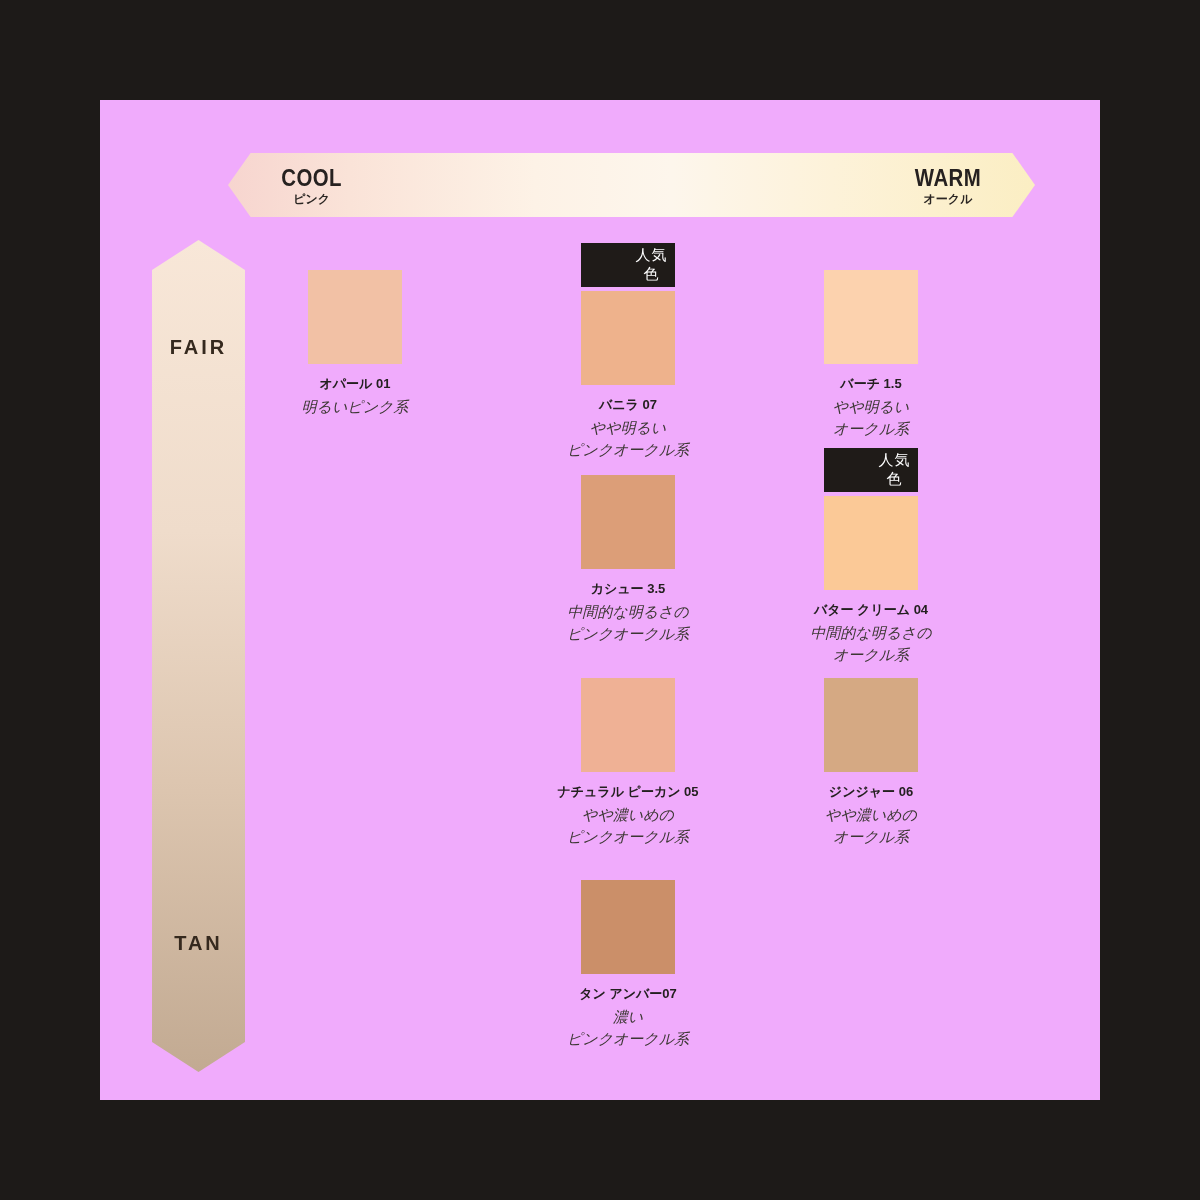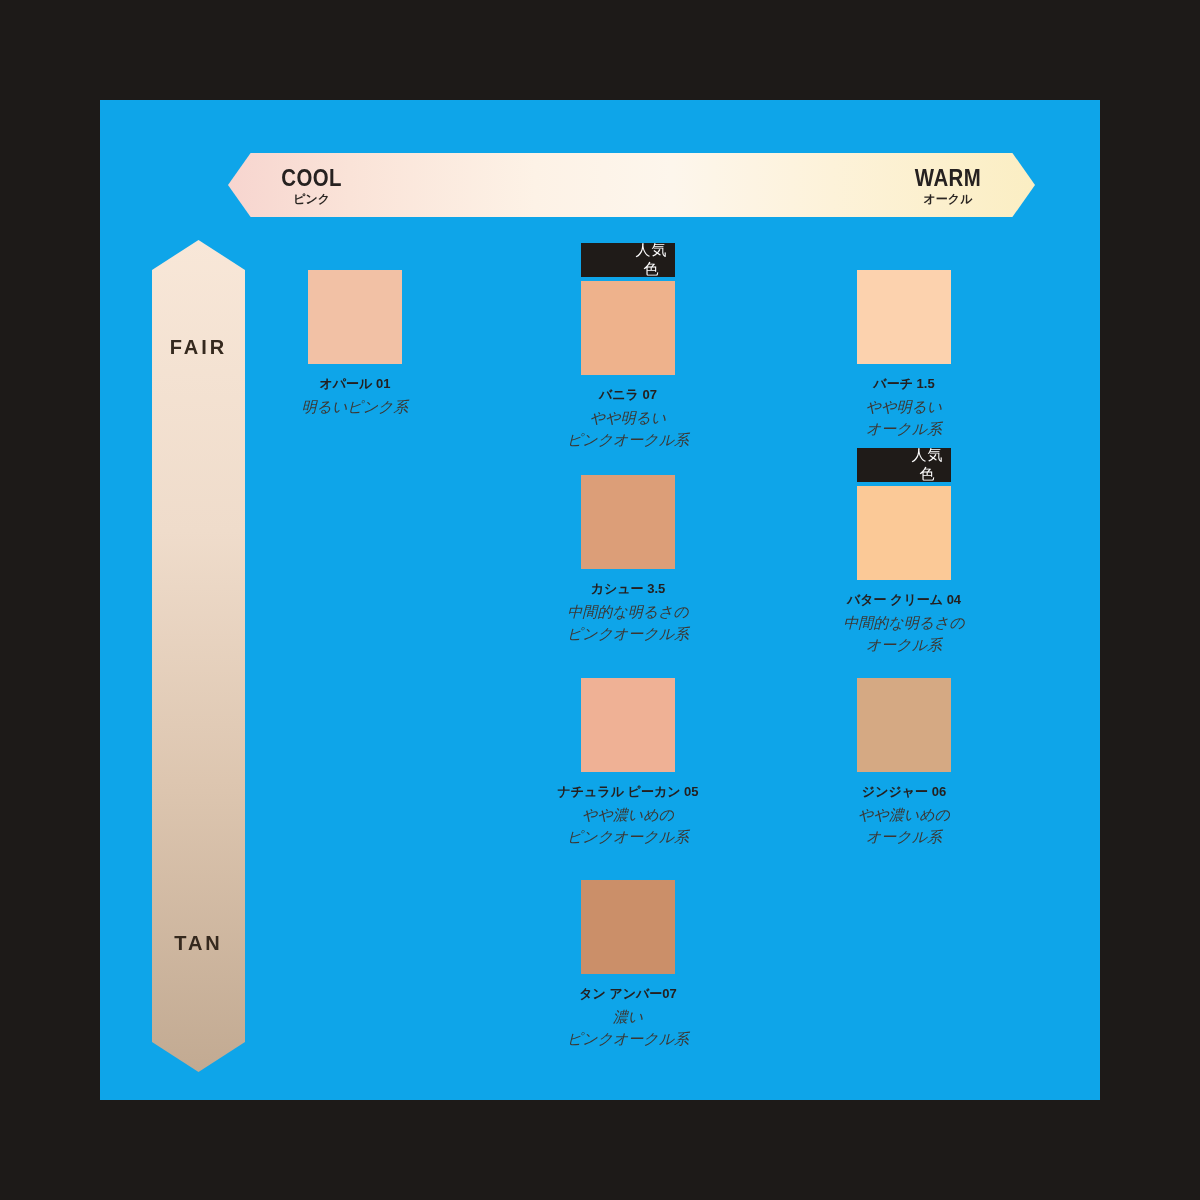--- a/index.html
+++ b/index.html
@@ -6,21 +6,21 @@
   body{
     width:1200px;height:1200px;
     background:#1d1a18;
     font-family:"Liberation Sans", sans-serif;
     position:relative;
     overflow:hidden;
   }
   .panel{
     position:absolute;left:100px;top:100px;
     width:1000px;height:1000px;
-    background:#0ea5e9;
+    background:#f0abfc;
   }
   
   .h-arrow{
     position:absolute;left:128px;top:53px;
     width:807px;height:64px;
     background:linear-gradient(90deg,
       #f7d5cf 0%, #fae3d8 15%, #fdf2e6 38%, #fdf6ec 55%, #fdf2d9 75%, #fbeec3 100%);
     clip-path:polygon(0% 50%, 2.8% 0%, 97.2% 0%, 100% 50%, 97.2% 100%, 2.8% 100%);
     display:flex;justify-content:space-between;align-items:center;
     padding:0 48px;box-sizing:border-box;
@@ -48,25 +48,25 @@
   }
   .v-label.fair{top:96px;}
   .v-label.tan{top:692px;}
   
   .cell{
     position:absolute;width:240px;
     display:flex;flex-direction:column;align-items:center;
     text-align:center;
   }
   
-  .c1{left:135px;} .c2{left:408px;} .c3{left:684px;}
+  .c1{left:135px;} .c2{left:408px;} .c3{left:651px;}
   .r1{top:170px;} .r2{top:375px;} .r3{top:578px;} .r4{top:780px;}
   .r1.has-badge{top:143px;} .r2.has-badge{top:348px;}
   .badge{
-    width:94px;height:34px;margin-bottom:4px;
+    width:94px;height:44px;margin-bottom:4px;
     background:#1f1b18;color:#ffffff;
     font-size:15px;letter-spacing:1px;
     display:flex;align-items:center;justify-content:center;
     box-sizing:border-box;
     padding-left:47px;
   }
   .swatch{width:94px;height:94px;}
   .shade-name{
     margin-top:8px;
     font-size:13px;font-weight:700;color:#242020;line-height:24px;

